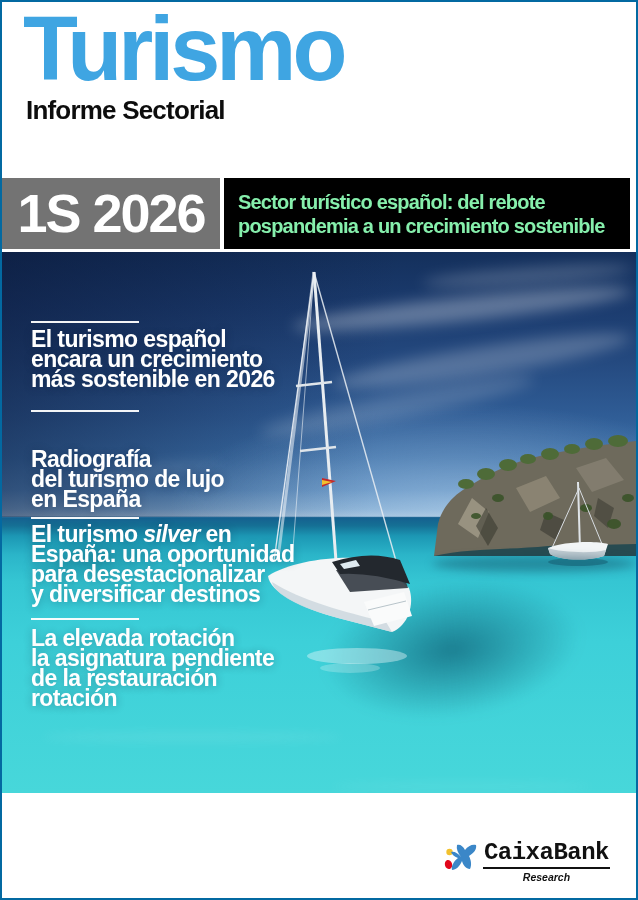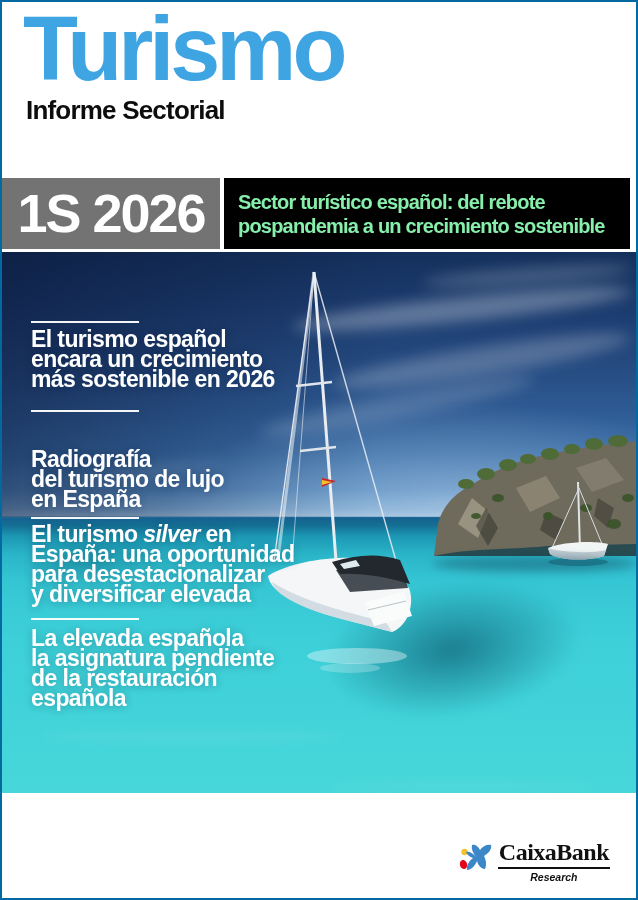--- a/index.html
+++ b/index.html
@@ -97,21 +97,21 @@
   
   .footer{
     position:absolute;left:0;right:0;top:821px;bottom:0;background:#ffffff;
   }
   .brand-lockup{
     position:absolute;right:26px;top:17px;
     display:flex;align-items:flex-start;gap:4px;
   }
   .brand-text{display:flex;flex-direction:column;align-items:center;}
   .brand-name{
-    font-family:Liberation Serif, serif;
+    font-family:Liberation Mono, monospace;
     font-size:24px;font-weight:600;color:#111;letter-spacing:-0.5px;
     line-height:1.05;
     border-bottom:2px solid #111;
     padding:0 1px 2px 1px;
   }
   .brand-sub{
     font-size:10.5px;font-weight:bold;font-style:italic;color:#111;
     margin-top:2px;letter-spacing:0px;text-align:right;
   }
 </style>
@@ -218,29 +218,29 @@
       <span class="topic-line">Radiografía</span>
       <span class="topic-line">del turismo de lujo</span>
       <span class="topic-line">en España</span>
     </div>
 
     <div class="topic-rule rule3"></div>
     <div class="topic t3">
       <span class="topic-line"><span>El turismo </span><span class="italic">silver</span><span> en</span></span>
       <span class="topic-line">España: una oportunidad</span>
       <span class="topic-line">para desestacionalizar</span>
-      <span class="topic-line">y diversificar elevada</span>
+      <span class="topic-line">y diversificar destinos</span>
     </div>
 
     <div class="topic-rule rule4"></div>
     <div class="topic t4">
-      <span class="topic-line">La elevada española</span>
+      <span class="topic-line">La elevada rotación</span>
       <span class="topic-line">la asignatura pendiente</span>
       <span class="topic-line">de la restauración</span>
-      <span class="topic-line">española</span>
+      <span class="topic-line">rotación</span>
     </div>
   </div>
 
   <div class="footer">
     <div class="brand-lockup">
       <svg width="38" height="40" viewBox="0 0 38 40">
         <circle cx="8.5" cy="12" r="3.2" fill="#F2C12E"></circle>
         <ellipse cx="7.5" cy="24.5" rx="3.6" ry="4.6" fill="#E1061A" transform="rotate(-15 7.5 24.5)"></ellipse>
         <path d="M20,17
                  C17,13 15,9 16,5 C19,4 22,6 24,10

